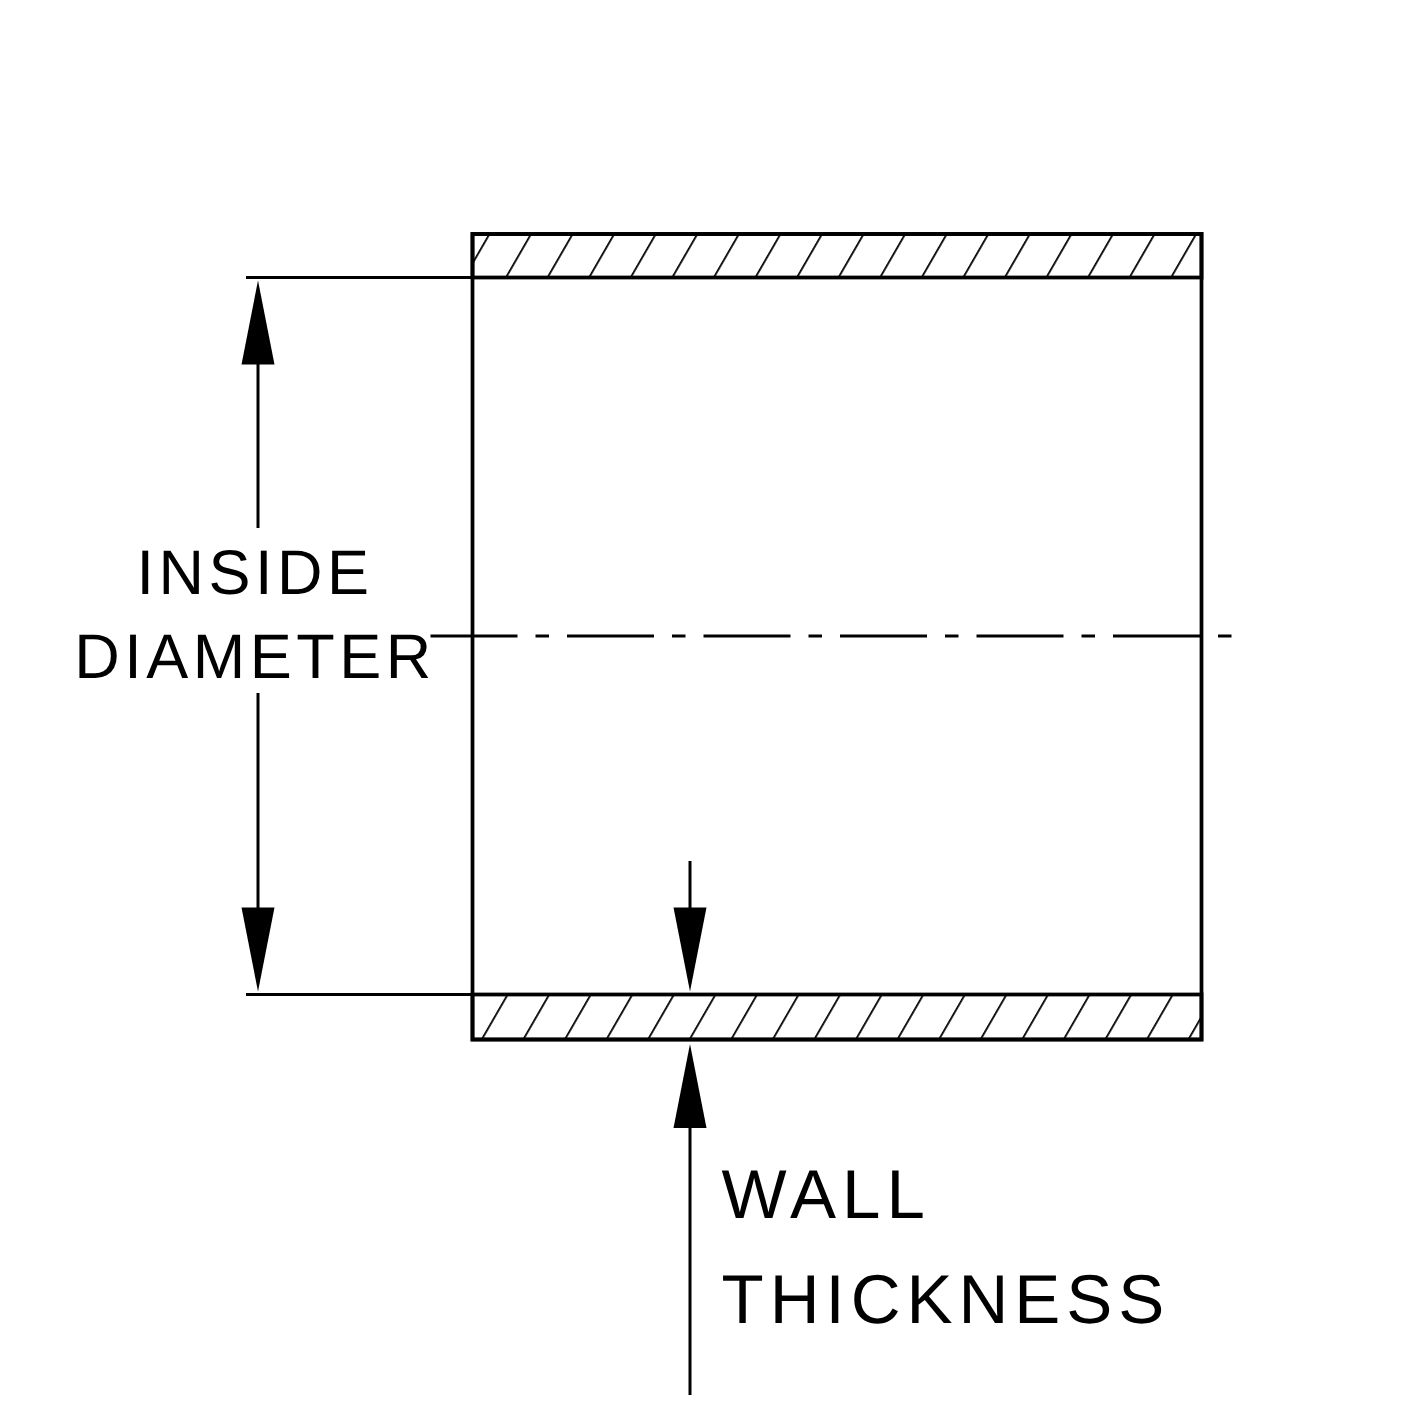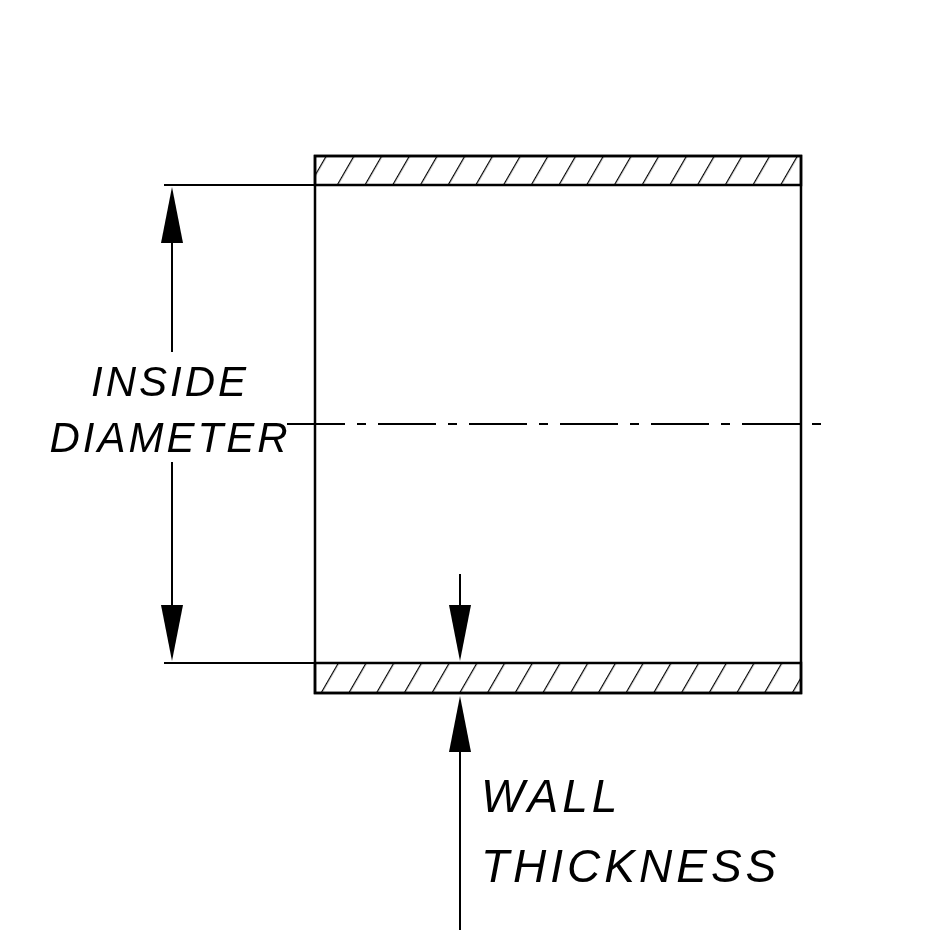--- a/index.html
+++ b/index.html
@@ -7,21 +7,20 @@
     padding: 0;
     background: #ffffff;
   }
   .stage {
     position: relative;
     width: 949px;
     height: 945px;
     background: #ffffff;
     overflow: hidden;
     font-family: "Liberation Sans", sans-serif;
-    font-style: italic;
   }
   svg text {
     font-family: "Liberation Sans", "DejaVu Sans", sans-serif;
     fill: #000000;
   }
   .dim-label {
     font-size: 42px;
     letter-spacing: 3px;
   }
   .wall-label {

